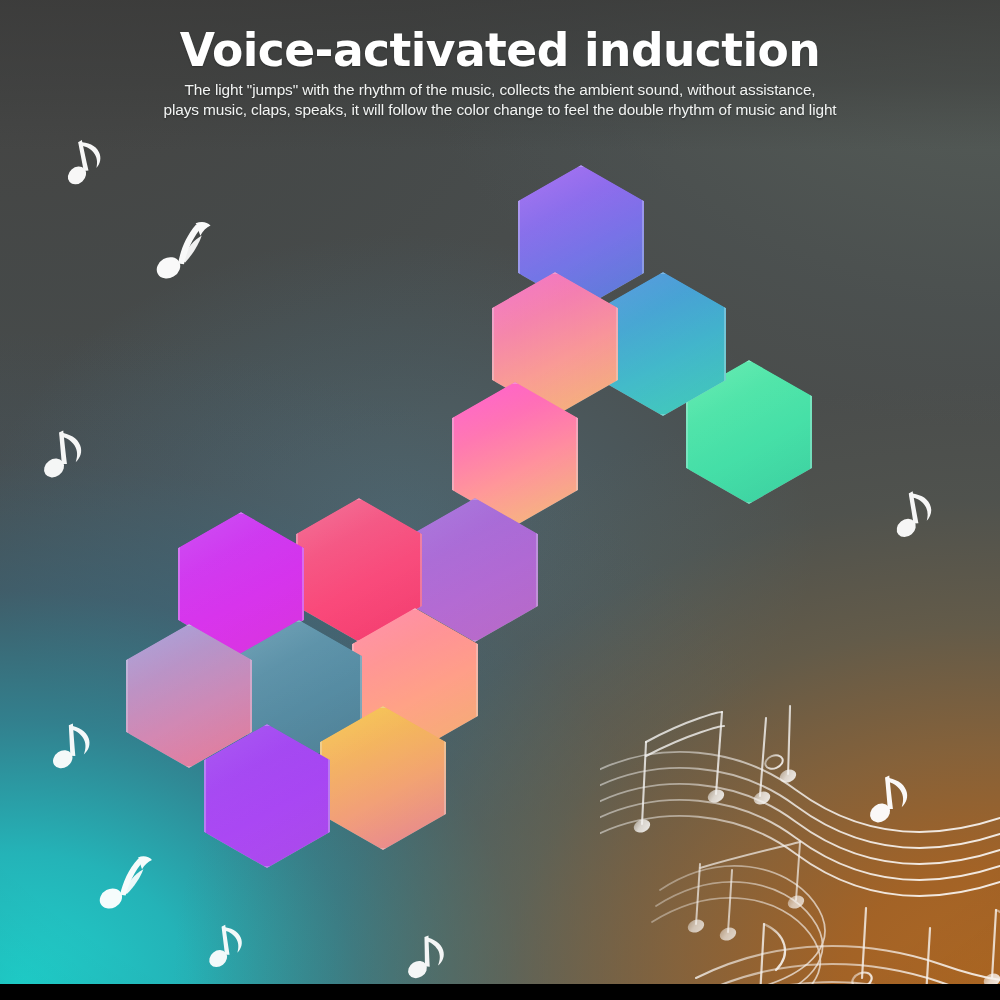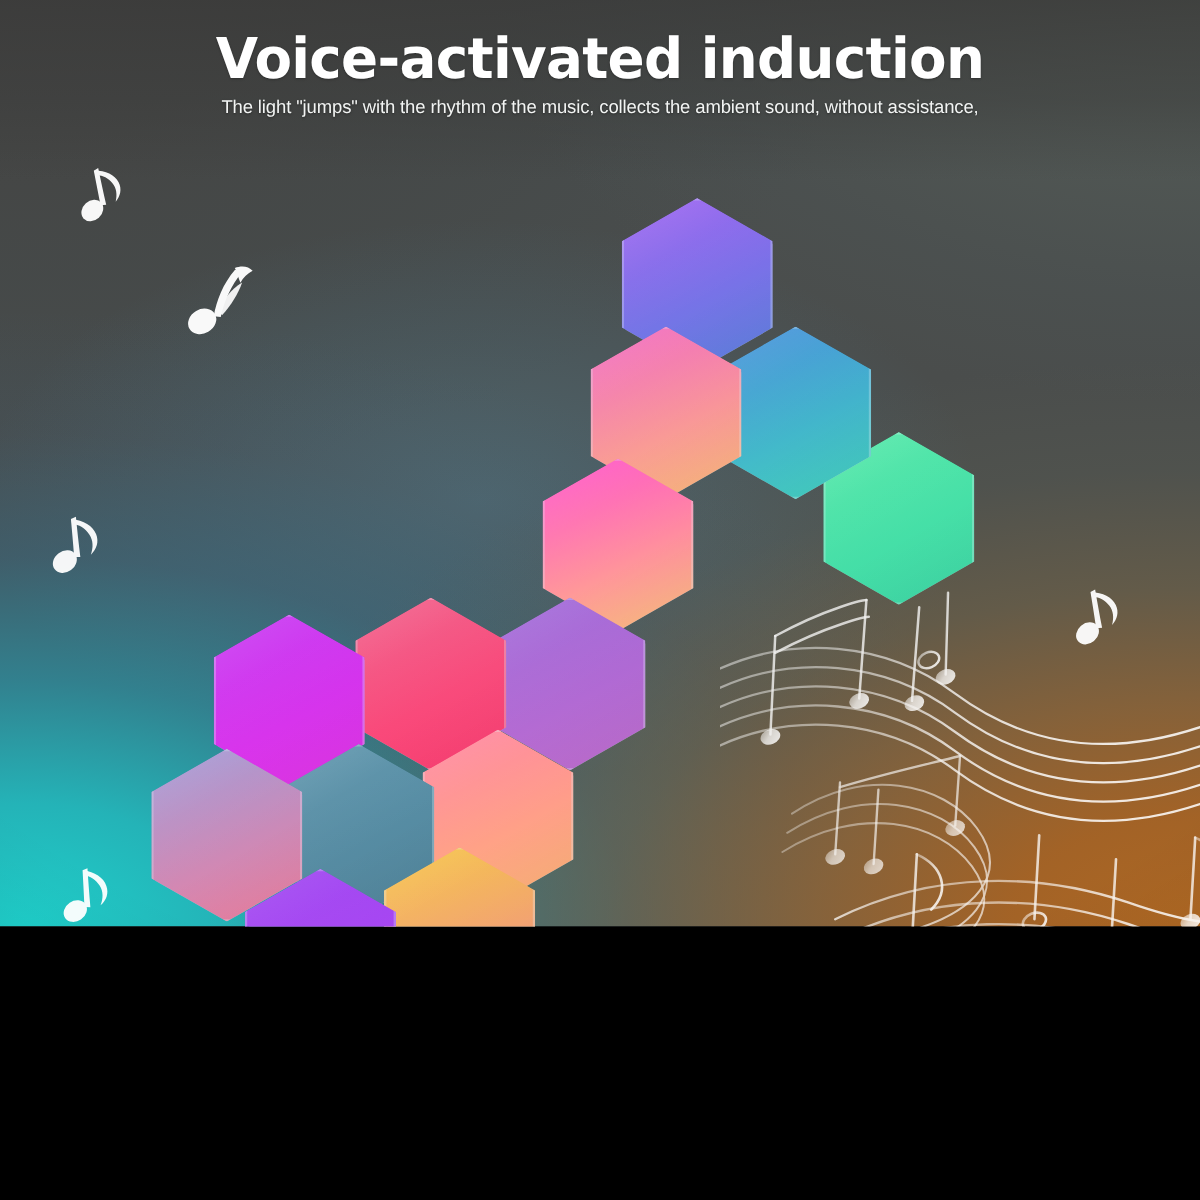--- a/index.html
+++ b/index.html
@@ -7,21 +7,21 @@
 
   html, body {
     width:1000px; height:1000px;
     overflow:hidden;
     background:#000;
     font-family:"Liberation Sans", sans-serif;
   }
 
   #stage {
     position:relative;
-    width:1000px; height:772px;
+    width:1000px; height:984px;
     overflow:hidden;
   }
 
   
   .bg-base {
     position:absolute; inset:0;
     background:#4a4d4c;
   }
   .bg-grad-a {
     position:absolute; inset:0;
@@ -441,16 +441,17 @@
       <use href="#stfNoteHead" x="326" y="320"></use>
       <use href="#stfNoteHead" x="392" y="302"></use>
     </g>
     <ellipse cx="262" cy="302" rx="10" ry="7" transform="rotate(-22 262 302)" fill="none" stroke="url(#stfFade)" stroke-width="2.2"></ellipse>
   </svg>
 
   <div class="header">
     <div class="title">Voice-activated induction</div>
     <div class="subtitle">
       <span class="ln">The light "jumps" with the rhythm of the music, collects the ambient sound, without assistance,</span>
+      <span class="ln">plays music, claps, speaks, it will follow the color change to feel the double rhythm of music and light</span>
     </div>
   </div>
 
 </div>
 
 </body></html>

